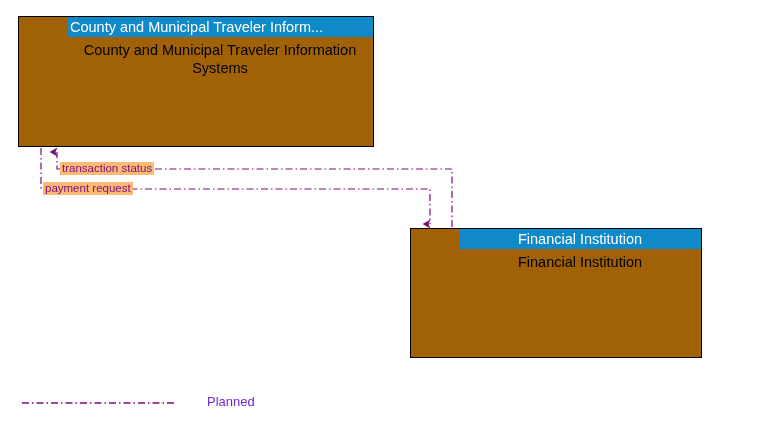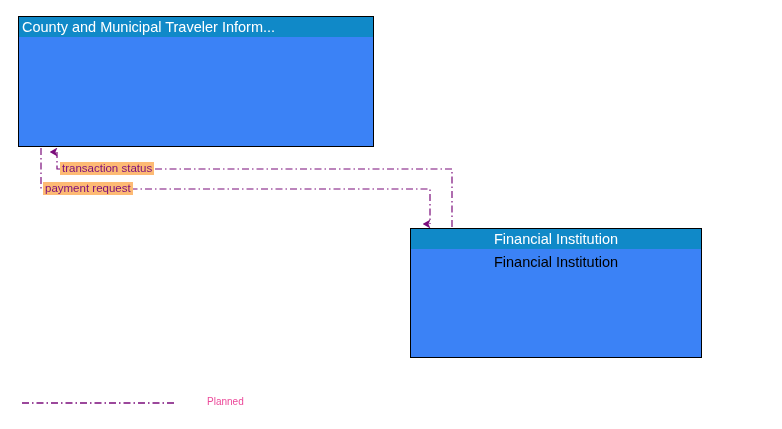--- a/index.html
+++ b/index.html
@@ -14,21 +14,22 @@
     background: #ffffff;
     font-family: "Liberation Sans", sans-serif;
     overflow: hidden;
   }
 
   
   .entity-box {
     position: absolute;
     box-sizing: border-box;
     border: 1px solid #000000;
-    background: #3b82f6;
+    background: #a16207;
+    padding-left: 48px;
   }
   .entity-header {
     box-sizing: border-box;
     width: 100%;
     height: 20px;
     background: #1089c8;
     color: #ffffff;
     font-size: 14.5px;
     line-height: 20px;
     white-space: nowrap;
@@ -84,22 +85,22 @@
     position: absolute;
     left: 0;
     top: 4px;
     width: 152px;
     height: 10px;
   }
   #legend-label {
     position: absolute;
     left: 185px;
     top: 0px;
-    color: #ec4899;
-    font-size: 10px;
+    color: #6d28d9;
+    font-size: 13px;
     line-height: 15px;
     white-space: nowrap;
   }
 </style>
 </head>
 <body>
 
 <div id="canvas">
 
   <svg id="flow-layer" viewBox="0 0 782 429" width="782" height="429" xmlns="http://www.w3.org/2000/svg">
@@ -116,20 +117,21 @@
       <path d="M452,227 L452,169 L184,169 L184,169 L57,169 L57,152" fill="none" stroke="#7b0d7b" stroke-width="1.2" stroke-dasharray="7,3,1.5,3" marker-end="url(#arrow-up)"></path>
     </g>
 
     <g>
       <path d="M41,148 L41,189 L160,189 L430,189 L430,224" fill="none" stroke="#7b0d7b" stroke-width="1.2" stroke-dasharray="7,3,1.5,3" marker-end="url(#arrow-down)"></path>
     </g>
   </svg>
 
   <div class="entity-box" id="box-cmtis">
     <div class="entity-header left-align">County and Municipal Traveler Inform...</div>
+    <div class="entity-title">County and Municipal Traveler Information Systems</div>
   </div>
 
   <div class="entity-box" id="box-fi">
     <div class="entity-header center-align">Financial Institution</div>
     <div class="entity-title">Financial Institution</div>
   </div>
 
   <div class="flow-label" id="label-transaction-status">transaction status</div>
 
   <div class="flow-label" id="label-payment-request">payment request</div>

